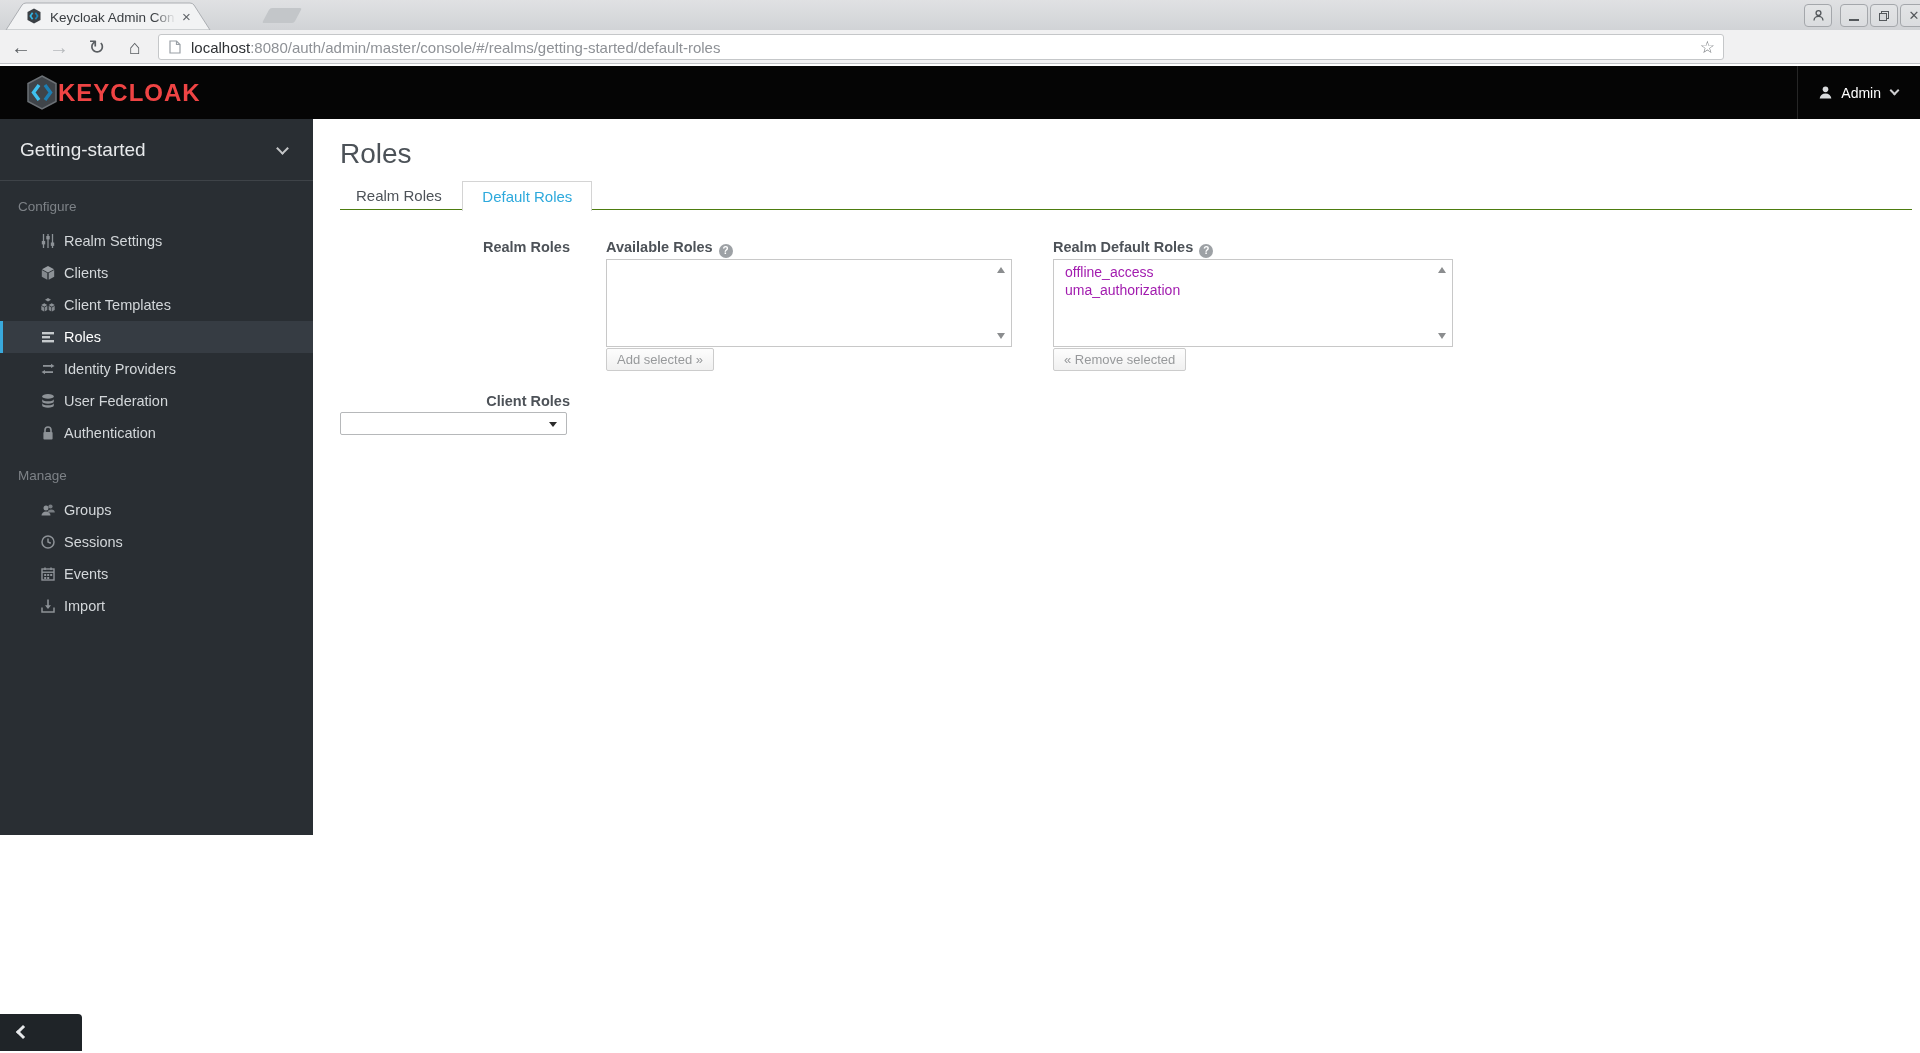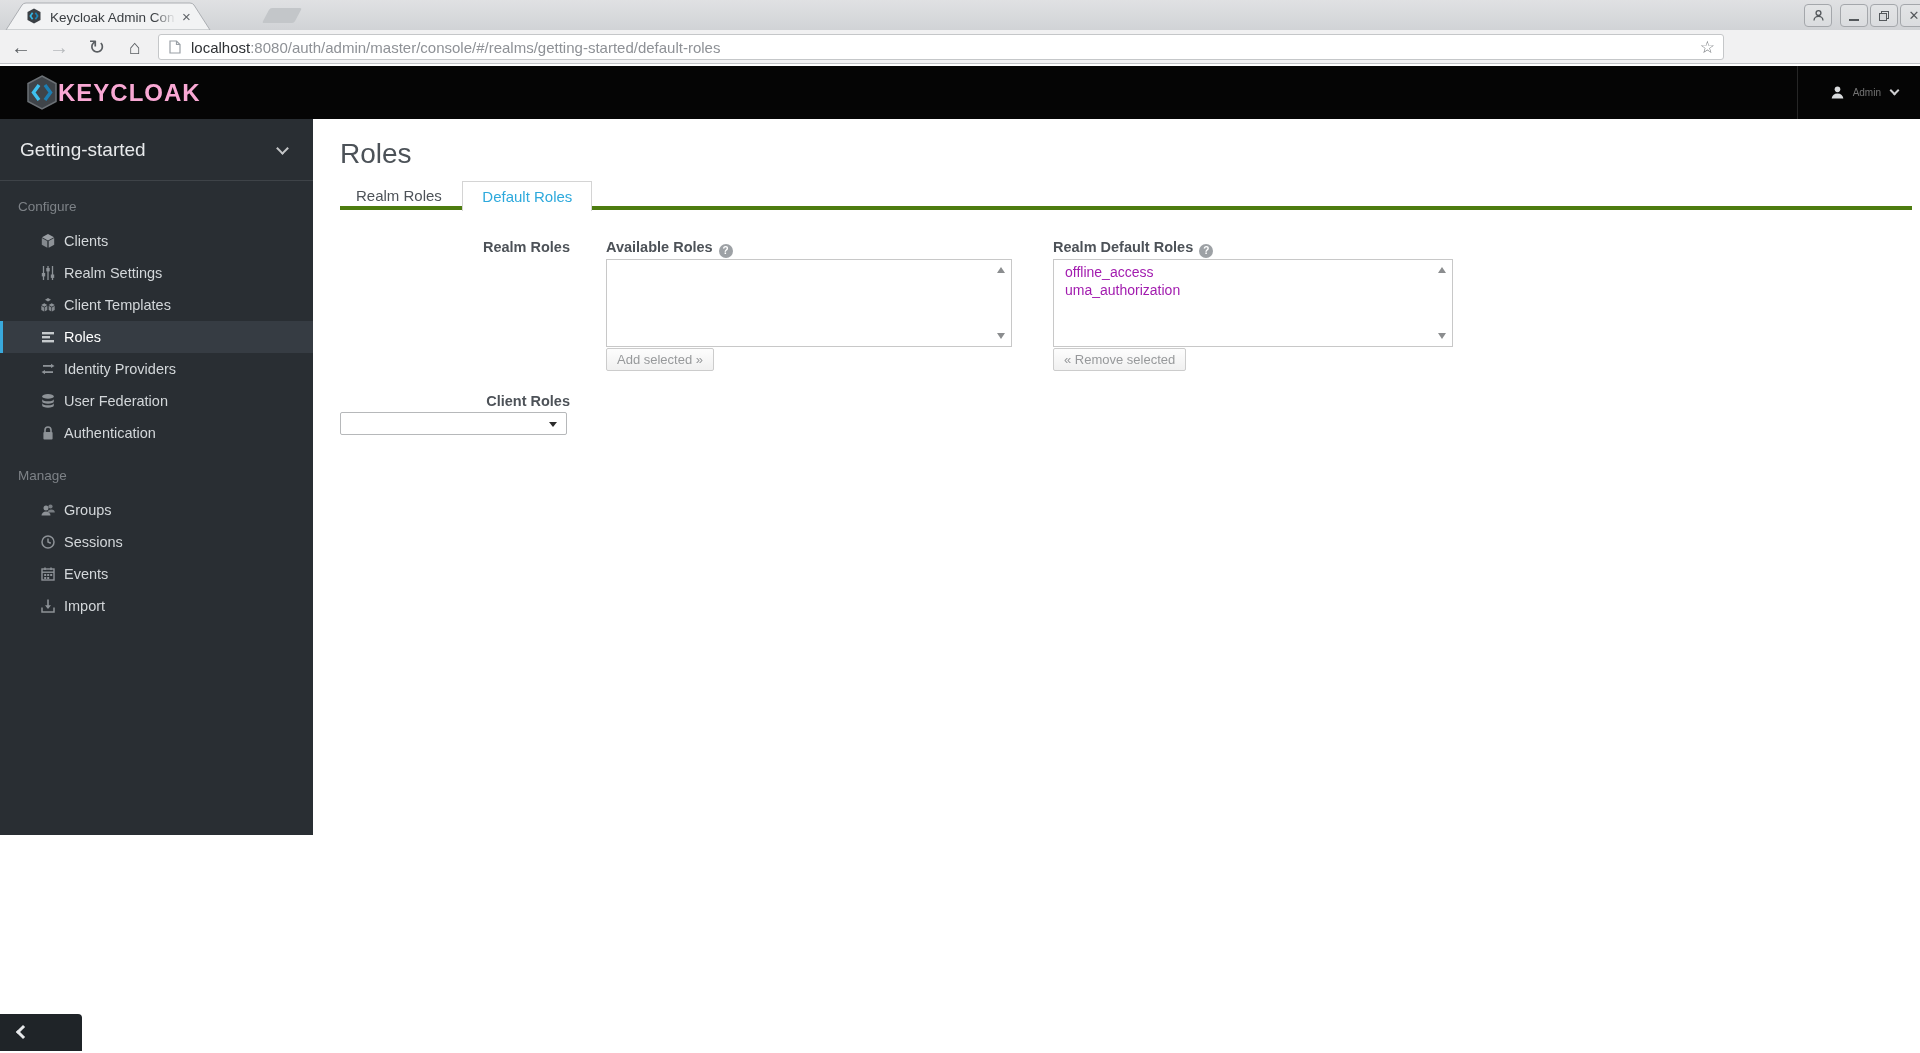--- a/index.html
+++ b/index.html
@@ -37,24 +37,24 @@
   .url-star { position:absolute; right:8px; top:2px; font-size:17px; color:#75797d; }
   .ext { position:absolute; top:35px; width:24px; height:24px; border-radius:4px;
     display:flex; align-items:center; justify-content:center; }
   .ext-circle { border-radius:50%; }
   .overflow-menu { position:absolute; top:36px; font-size:19px; color:#606468; width:14px; text-align:center; }
 
   
   .white-gap { position:absolute; left:0; top:64px; width:1920px; height:2px; background:#fff; }
   .kc-header { position:absolute; left:0; top:66px; width:1920px; height:53px; background:#050505; }
   .kc-logo { position:absolute; left:20px; top:8px; display:flex; align-items:center; }
-  .kc-brand { margin-left:-6px; font-size:24px; font-weight:bold; letter-spacing:1px; color:#f9a8d4; }
+  .kc-brand { margin-left:-6px; font-size:24px; font-weight:bold; letter-spacing:1px; color:#ef4444; }
   .kc-header-divider { position:absolute; left:1797px; top:0; width:1px; height:53px; background:#262626; }
   .kc-user { position:absolute; right:22px; top:0; height:53px; display:flex; align-items:center; cursor:pointer; }
-  .kc-user-label { color:#737373; font-size:10px; margin:0 10px 0 8px; }
+  .kc-user-label { color:#ffffff; font-size:14px; margin:0 10px 0 8px; }
   .caret-down { width:7px; height:7px; border-right:2px solid #cdced0; border-bottom:2px solid #cdced0;
     transform:rotate(45deg); margin-top:-4px; }
 
   
   .sidebar { position:absolute; left:0; top:119px; width:313px; height:716px; background:#292e33; }
   .realm-selector { position:relative; height:62px; border-bottom:1px solid #3e4348; cursor:pointer; }
   .realm-name { position:absolute; left:20px; top:20px; font-size:19px; color:#e8eaec; }
   .chev-down { position:absolute; right:26px; top:25px; width:9px; height:9px;
     border-right:2px solid #c4c6c8; border-bottom:2px solid #c4c6c8; transform:rotate(45deg); }
   .section-label { padding:16px 0 8px 18px; font-size:13.5px; color:#7d8287; line-height:20px; }
@@ -65,21 +65,21 @@
   .nav-item.selected { background:#363c43; color:#fff; }
   .nav-item.selected::before { content:""; position:absolute; left:0; top:0; width:3px; height:100%; background:#39a9dc; }
   .collapse-btn { position:absolute; left:0; top:1014px; width:82px; height:37px; background:#1f2428;
     border-radius:0 4px 0 0; cursor:pointer; }
   .chev-left { position:absolute; left:18px; top:13px; width:10px; height:10px;
     border-left:3px solid #e6e8ea; border-bottom:3px solid #e6e8ea; transform:rotate(45deg); }
 
   
   .main { position:absolute; left:313px; top:119px; width:1607px; height:924px; background:#fff; }
   .page-title { position:absolute; left:27px; top:19px; font-size:28px; font-weight:400; color:#4c5258; }
-  .tabs-row { position:absolute; left:27px; top:62px; right:8px; height:29px; border-bottom:4px solid #4d7c0f; }
+  .tabs-row { position:absolute; left:27px; top:62px; right:8px; height:29px; border-bottom:1px solid #4d7c0f; }
   .tab-item { display:inline-block; height:29px; line-height:29px; padding:0 16px; font-size:15px;
     color:#4d5258; cursor:pointer; vertical-align:top; }
   .tab-item.active { height:30px; background:#fff; border:1px solid #d4d4d4; border-bottom:none;
     color:#2da9dc; padding:0 19px; }
 
   .form-label { position:absolute; font-size:14.5px; font-weight:bold; color:#4d5258; }
   .col-label { left:27px; width:230px; text-align:right; }
   .help-icon { display:inline-block; width:14px; height:14px; border-radius:50%; background:#9da1a5;
     color:#fff; font-size:10px; font-weight:bold; text-align:center; line-height:14px; margin-left:6px;
     vertical-align:-2px; cursor:pointer; }
@@ -214,40 +214,40 @@
   <div class="sidebar">
     <div class="realm-selector">
       <span class="realm-name">Getting-started</span>
       <span class="chev-down"></span>
     </div>
 
     <div class="section-label">Configure</div>
 
     <div class="nav-item">
       <svg class="ic" viewBox="0 0 16 16">
-        <polygon points="8,1 14,4.2 8,7.4 2,4.2" fill="#9a9fa4"></polygon>
-        <polygon points="1.8,5.1 7.3,8.1 7.3,14.8 1.8,11.8" fill="#84898e"></polygon>
-        <polygon points="14.2,5.1 8.7,8.1 8.7,14.8 14.2,11.8" fill="#8d9297"></polygon>
-      </svg>
-      <span>Clients</span>
-    </div>
-    <div class="nav-item">
-      <svg class="ic" viewBox="0 0 16 16">
         <g stroke="#8d9297" stroke-width="1.3">
             <line x1="3.5" y1="1" x2="3.5" y2="15"></line>
             <line x1="8" y1="1" x2="8" y2="15"></line>
             <line x1="12.5" y1="1" x2="12.5" y2="15"></line>
           </g>
         <g fill="#8d9297">
             <rect x="1.8" y="8" width="3.4" height="3.4"></rect>
             <rect x="6.3" y="3" width="3.4" height="3.4"></rect>
             <rect x="10.8" y="9.5" width="3.4" height="3.4"></rect>
           </g>
       </svg>
       <span>Realm Settings</span>
+    </div>
+    <div class="nav-item">
+      <svg class="ic" viewBox="0 0 16 16">
+        <polygon points="8,1 14,4.2 8,7.4 2,4.2" fill="#9a9fa4"></polygon>
+        <polygon points="1.8,5.1 7.3,8.1 7.3,14.8 1.8,11.8" fill="#84898e"></polygon>
+        <polygon points="14.2,5.1 8.7,8.1 8.7,14.8 14.2,11.8" fill="#8d9297"></polygon>
+      </svg>
+      <span>Clients</span>
     </div>
     <div class="nav-item">
       <svg class="ic" viewBox="0 0 16 16">
         <g fill="#8d9297">
             <polygon points="8,1 11,2.8 8,4.6 5,2.8"></polygon>
             <polygon points="4.3,6.2 7.3,8 4.3,9.8 1.3,8"></polygon>
             <polygon points="11.7,6.2 14.7,8 11.7,9.8 8.7,8"></polygon>
           </g>
         <g fill="#84898e">
             <polygon points="1.3,8.8 4,10.5 4,14.6 1.3,12.9"></polygon>

